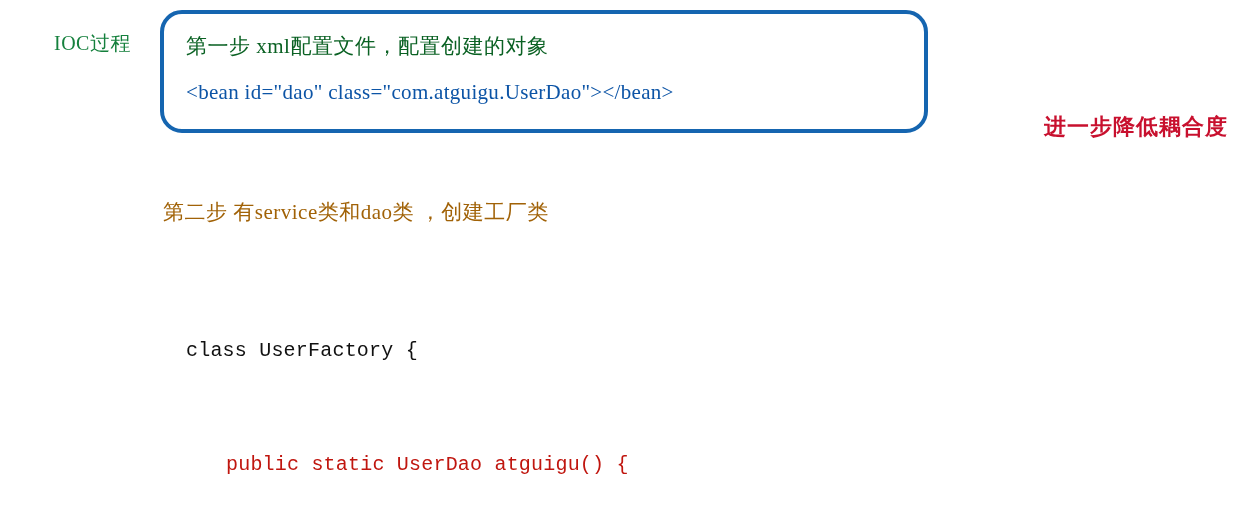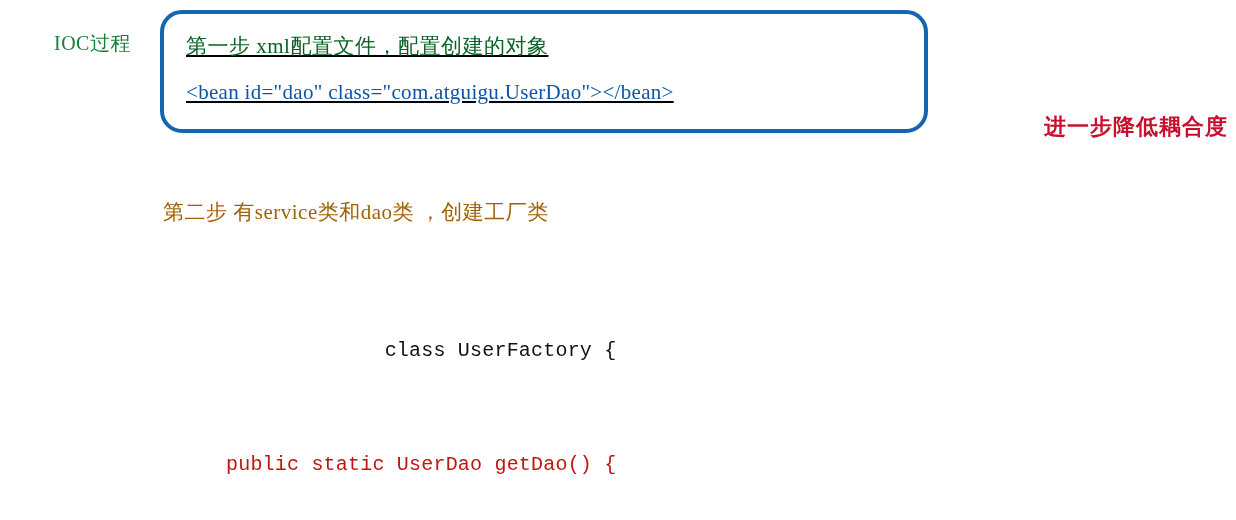--- a/index.html
+++ b/index.html
@@ -36,21 +36,20 @@
     top: 10px;
     width: 768px;
     height: 123px;
     box-sizing: border-box;
     border: 4px solid #1565b0;
     border-radius: 22px;
     background: #ffffff;
   }
   #step-one-box .box-inner {
     padding: 18px 0 0 22px;
-    text-decoration: underline;
   }
   .step-one-title {
     font-family: "Liberation Serif", "DejaVu Serif", serif;
     font-size: 21px;
     color: #0a6123;
     white-space: nowrap;
     letter-spacing: 0.5px;
   }
   .step-one-code {
     margin-top: 20px;
@@ -90,21 +89,21 @@
   #factory-code {
     position: absolute;
     left: 186px;
     top: 256px;
     font-family: "Liberation Mono", "DejaVu Sans Mono", monospace;
     font-size: 20px;
     line-height: 38px;
     white-space: pre;
     letter-spacing: 0.2px;
   }
-  #factory-code .line { white-space: pre; text-align: right; }
+  #factory-code .line { white-space: pre; }
   .c-black { color: #111111; }
   .c-red   { color: #c0160f; }
   .ind1 { padding-left: 40px; }
 </style>
 </head>
 <body>
 
 <div id="ioc-label">IOC过程</div>
 
 <div id="step-one-box">
@@ -113,19 +112,19 @@
     <div class="step-one-code">&lt;bean id="dao" class="com.atguigu.UserDao"&gt;&lt;/bean&gt;</div>
   </div>
 </div>
 
 <div id="coupling-note">进一步降低耦合度</div>
 
 <div id="step-two-title">第二步 有service类和dao类 ，创建工厂类</div>
 
 <div id="factory-code">
   <div class="line"><span class="c-black">class UserFactory {</span></div>
-  <div class="line ind1"><span class="c-red">public static UserDao getDao() {</span></div>
+  <div class="line ind1"><span class="c-red">public static UserDao atguigu() {</span></div>
   
   
   
   
   
 </div>
 
 </body></html>

